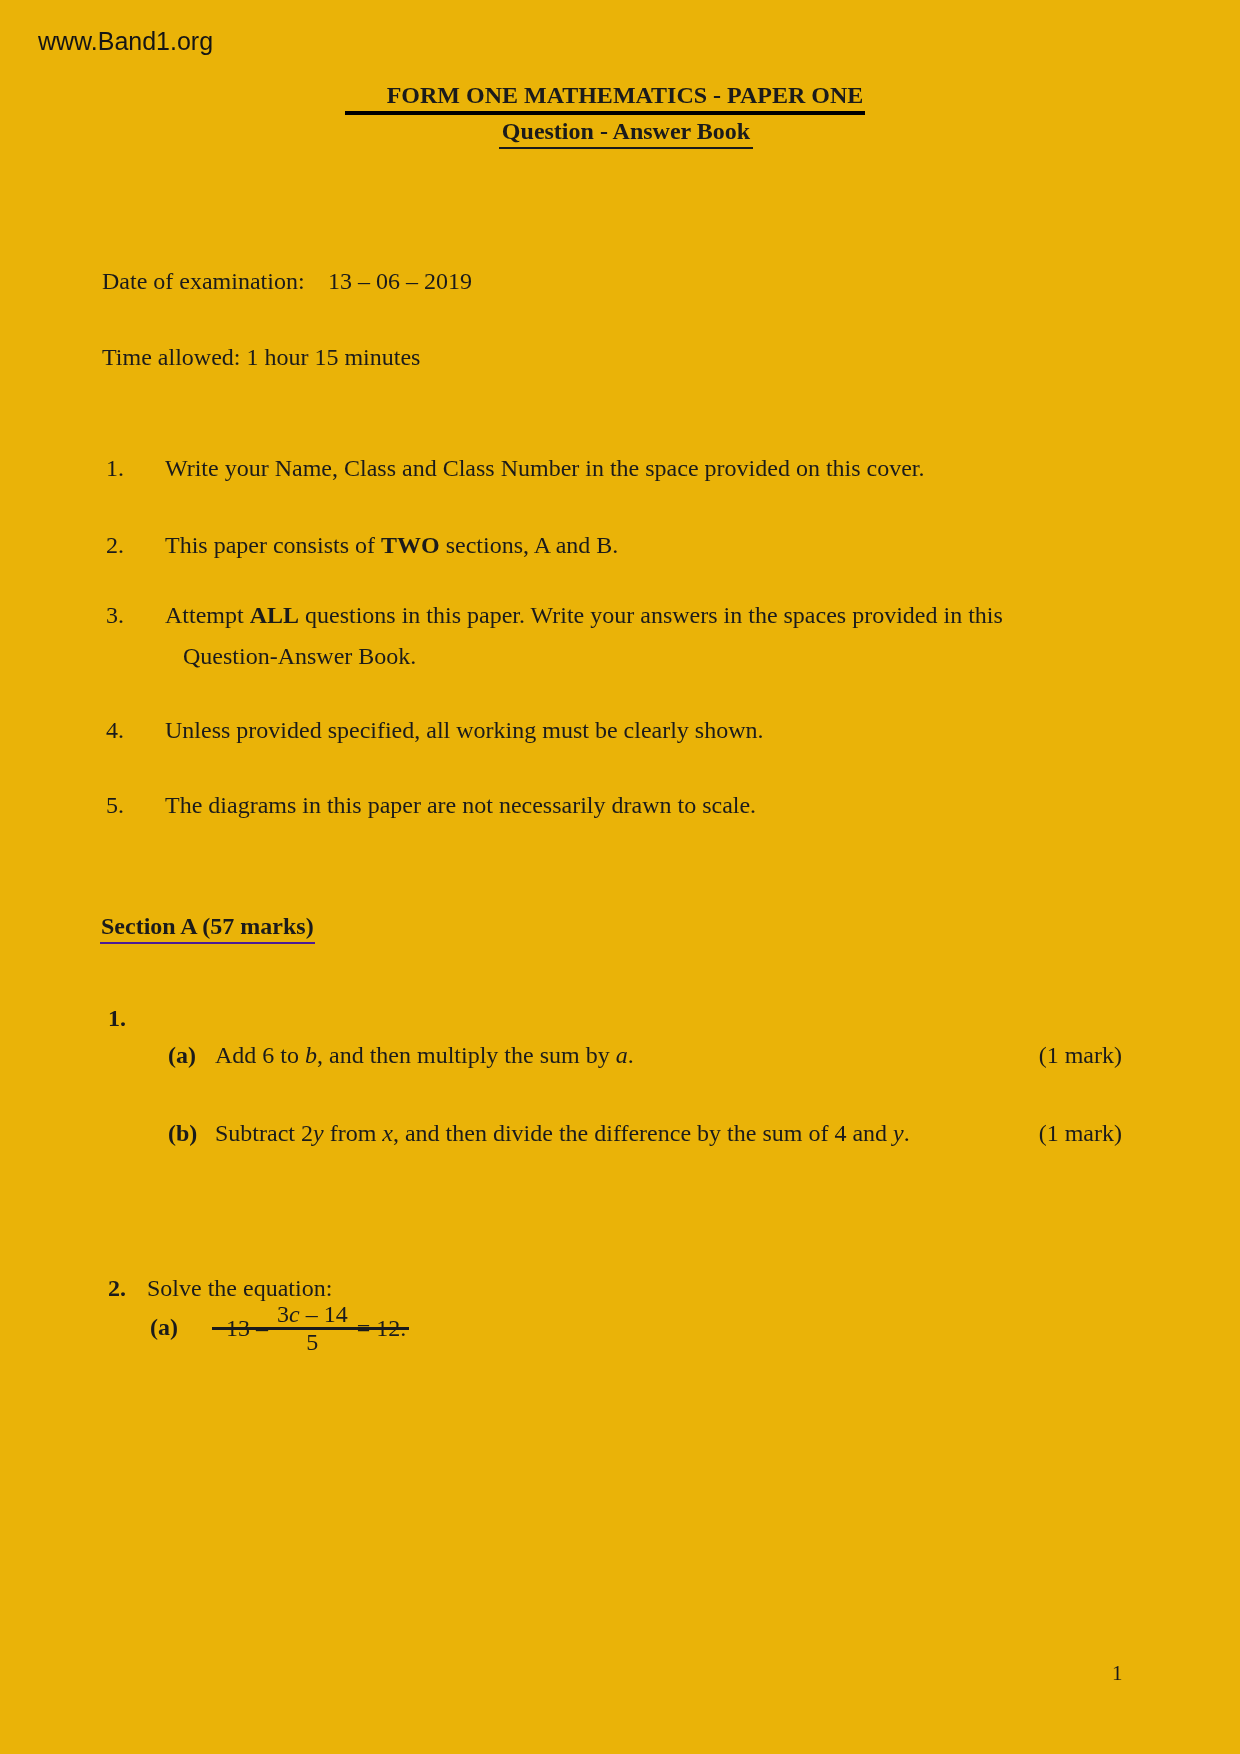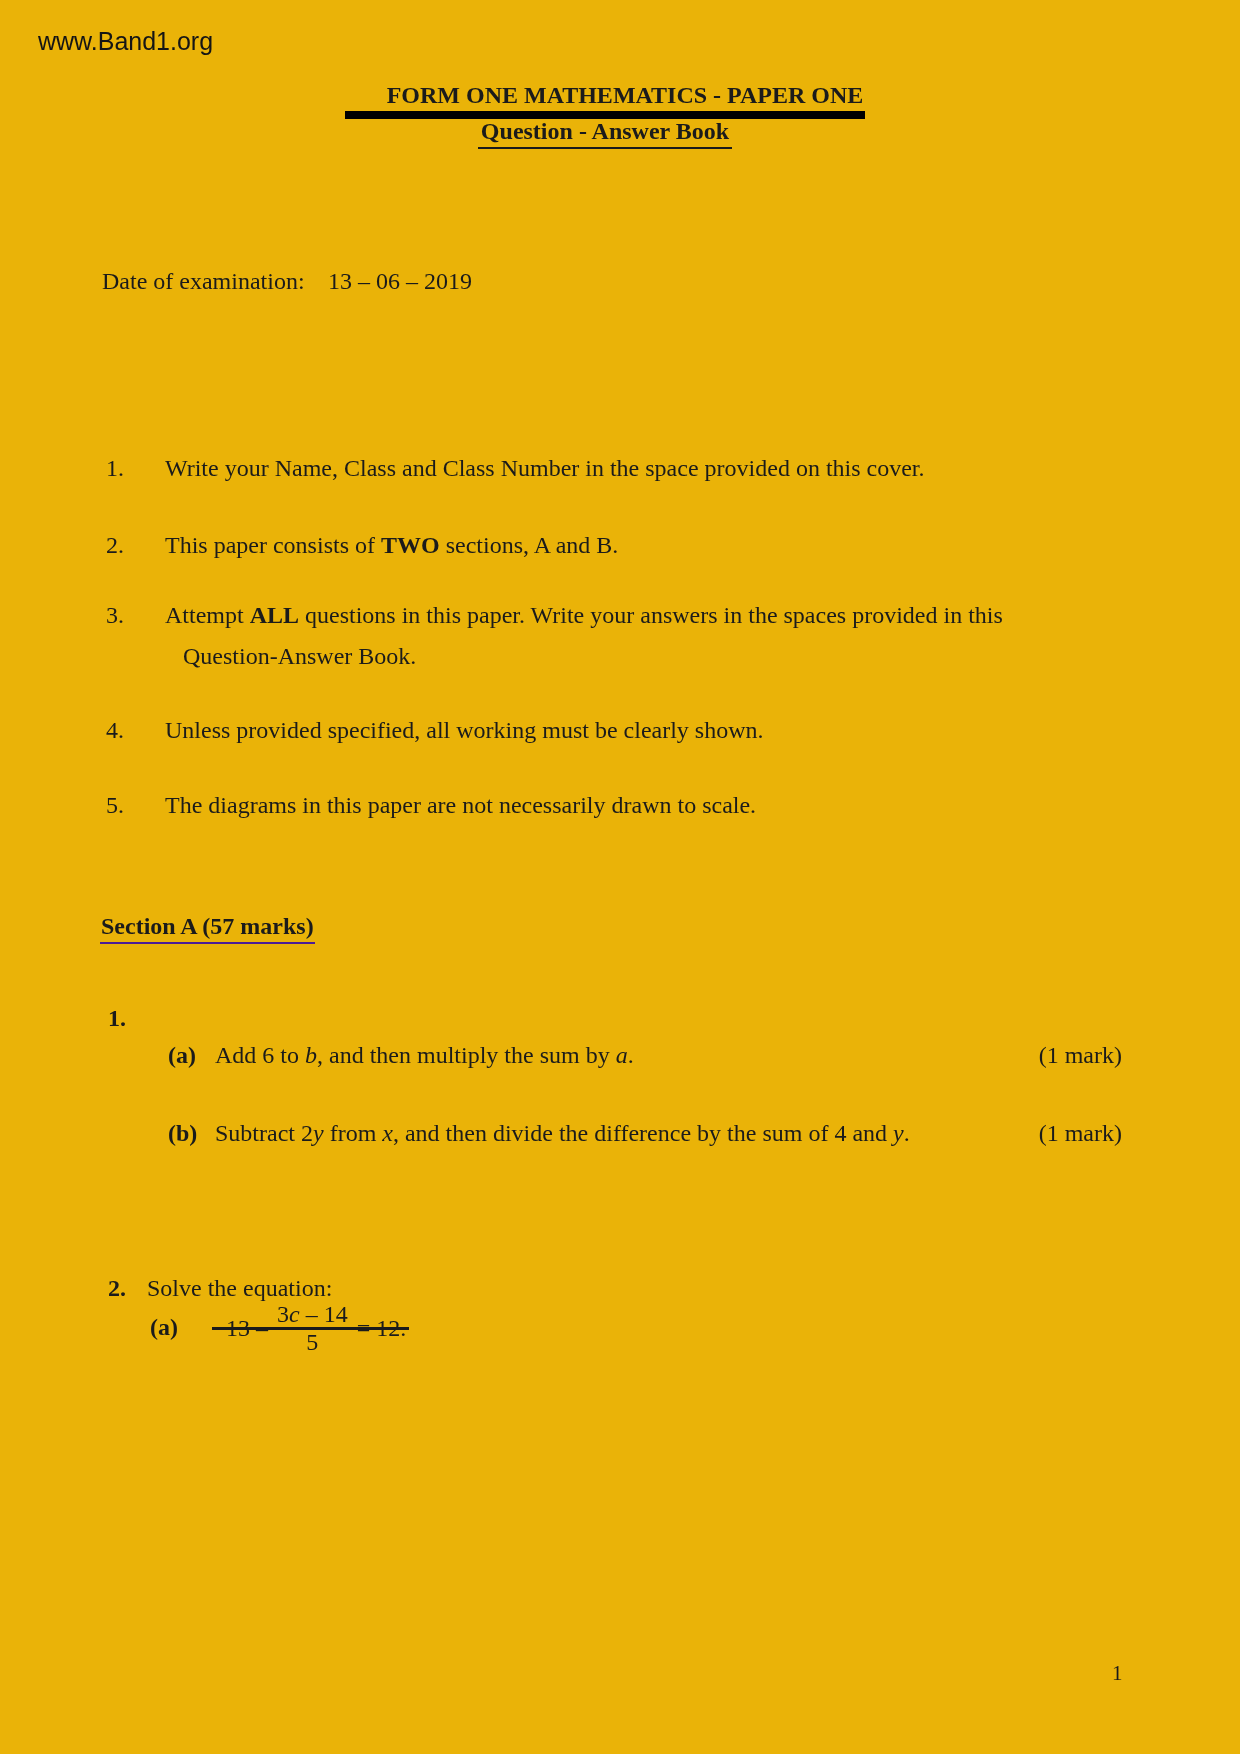--- a/index.html
+++ b/index.html
@@ -19,24 +19,24 @@
   .it { font-style: italic; }
 
   
   .site {
     position: absolute; left: 38px; top: 27px;
     font-family: "Liberation Sans", "DejaVu Sans", sans-serif;
     font-size: 25px; color: #151515; white-space: nowrap;
   }
   .center-line { position: absolute; left: 0; width: 1210px; text-align: center; }
   .title-line  { top: 82px; }
-  .subtitle-line { top: 118px; }
+  .subtitle-line { top: 118px; margin-left: 21px; }
   .u-title {
     display: inline-block; font-weight: bold;
-    border-bottom: 8px solid #000000;
+    border-bottom: 4px solid #000000;
     padding: 0 2px 2px 42px; line-height: 27px;
   }
   .u-subtitle {
     display: inline-block; font-weight: bold;
     border-bottom: 2px solid #1b1b1b;
     padding: 0 3px 2px 3px; line-height: 27px;
   }
 
   
   .date-label { position: absolute; left: 102px; white-space: nowrap; }
@@ -91,20 +91,23 @@
   </div>
   <div class="center-line subtitle-line">
     <span class="u-subtitle">Question - Answer Book</span>
   </div>
 
   <div class="row" style="top:268px">
     <span class="date-label">Date of examination:</span>
     <span class="date-value">13 – 06 – 2019</span>
   </div>
 
+  <div class="row" style="top:344px">
+    <span class="time-line">Time allowed: 1 hour 15 minutes</span>
+  </div>
 
   <div class="row" style="top:455px">
     <span class="num">1.</span>
     <span class="txt"><span>Write your Name, Class and Class Number in the space provided on this cover.</span></span>
   </div>
 
   <div class="row" style="top:532px">
     <span class="num">2.</span>
     <span class="txt"><span>This paper consists of </span><span class="bd">TWO</span><span> sections, A and B.</span></span>
   </div>

